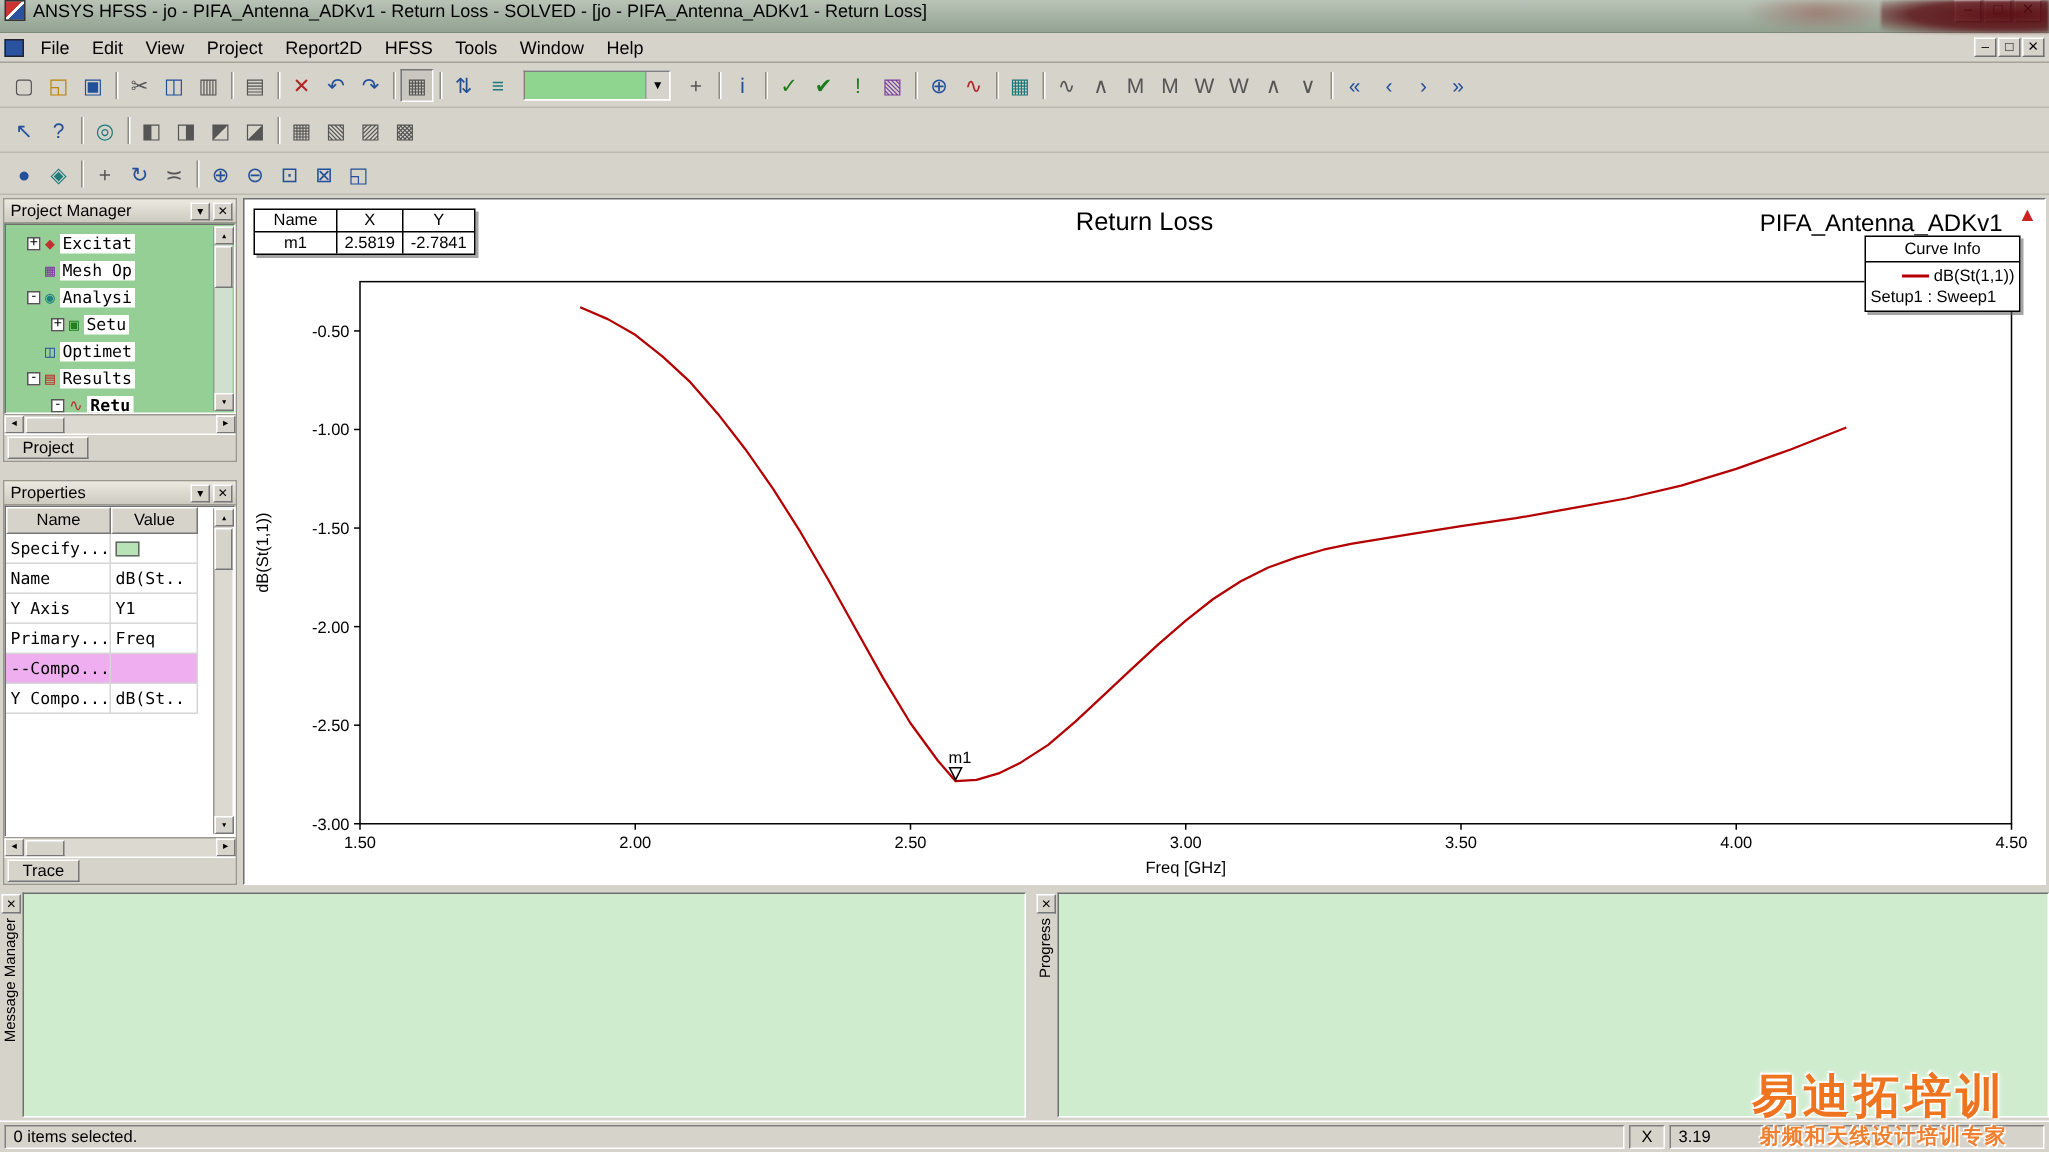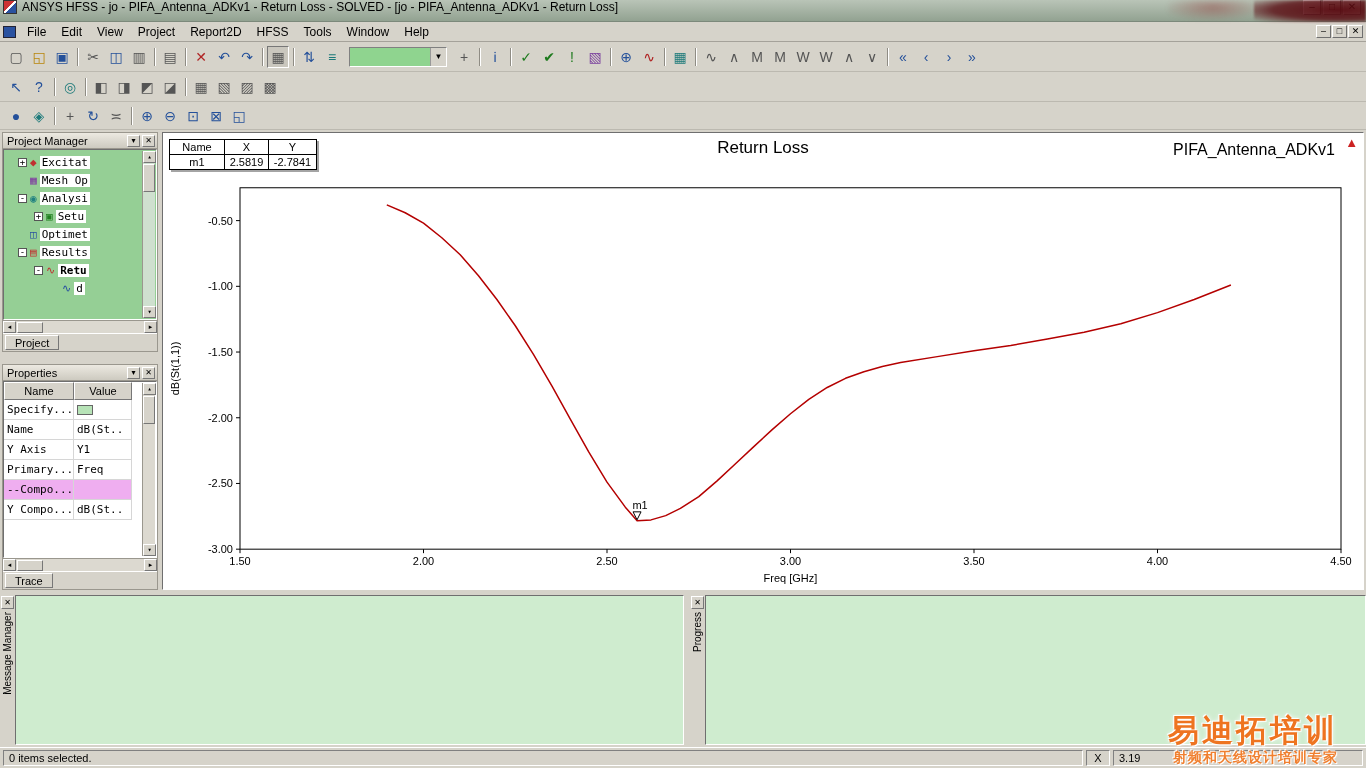--- a/index.html
+++ b/index.html
@@ -37,21 +37,21 @@
 .combo-field{flex:1;background:#8fd48f;font-size:11px;padding:2px 3px;overflow:hidden}
 .combo-btn{width:16px;background:#d6d3ca;border-left:1px solid #999;font-size:8px;display:flex;align-items:center;justify-content:center}
 
 
 .workspace{flex:1;display:flex;min-height:0}
 .leftcol{width:160px;flex:none;display:flex;flex-direction:column;padding:2px 2px 2px 2px}
 .panel{border:1px solid #9a978e;background:#d6d3ca;display:flex;flex-direction:column;min-height:0}
 .panel-title{height:16px;flex:none;display:flex;align-items:center;padding:0 2px 0 4px;font-size:11px;background:linear-gradient(#ece9e1,#cdcac0);border-bottom:1px solid #9a978e}
 .pt-sp{flex:1}
 .ptbtn{width:13px;height:12px;flex:none;font-size:8px;line-height:10px;text-align:center;background:#d6d3ca;border:1px solid;border-color:#fff #777 #777 #fff;margin-left:2px}
-.pm{height:220px;flex:none}
+.pm{height:176px;flex:none}
 .tree{flex:1;position:relative;background:#95cf95;border:1px solid;border-color:#6f6f6f #fff #fff #6f6f6f;overflow:hidden;font-family:"DejaVu Sans Mono",monospace;font-size:11px;padding:3px 15px 0 2px}
 .trow{height:18px;display:flex;align-items:center;gap:3px}
 .d1{margin-left:12px}.d2{margin-left:28px}.d3{margin-left:44px}
 .exp{width:9px;height:9px;flex:none;background:#fff;border:1px solid #555;font-size:9px;line-height:7px;text-align:center}
 .exp:empty{visibility:hidden}
 .tico{font-size:11px;flex:none;line-height:1}
 .ic-red{color:#c03030}.ic-green{color:#208020}.ic-blue{color:#2850a0}.ic-teal{color:#208080}.ic-purple{color:#8040a0}
 .chip{background:#fff;padding:0 2px;white-space:nowrap}
 .sel .chip{font-weight:bold}
 .vsb{position:absolute;top:1px;right:1px;bottom:1px;width:13px;background:#cfe0cf;display:flex;flex-direction:column;border-left:1px solid #9a978e}
@@ -495,20 +495,28 @@
       <div class="model-name">PIFA_Antenna_ADKv1</div>
       <div class="logo">▲</div>
       <div class="mtable">
         <span class="mc">Name</span>
         <span class="mc">X</span>
         <span class="mc">Y</span>
         <span class="mc">m1</span>
         <span class="mc">2.5819</span>
         <span class="mc">-2.7841</span>
       </div>
+      <div class="legend">
+        <div class="legend-h">Curve Info</div>
+        <div class="legend-row">
+          <span class="legend-line" id="legend-line" style="border-top-color: rgb(180, 0, 0);"></span>
+          <span>dB(St(1,1))</span>
+        </div>
+        <div class="legend-sub">Setup1 : Sweep1</div>
+      </div>
     </div>
   </div>
 
   <div class="docks">
     <div class="dock mm">
       <div class="dock-strip">
         <span class="dkbtn">✕</span>
         <span class="dock-title">Message Manager</span>
       </div>
       <div class="dock-body"></div>

